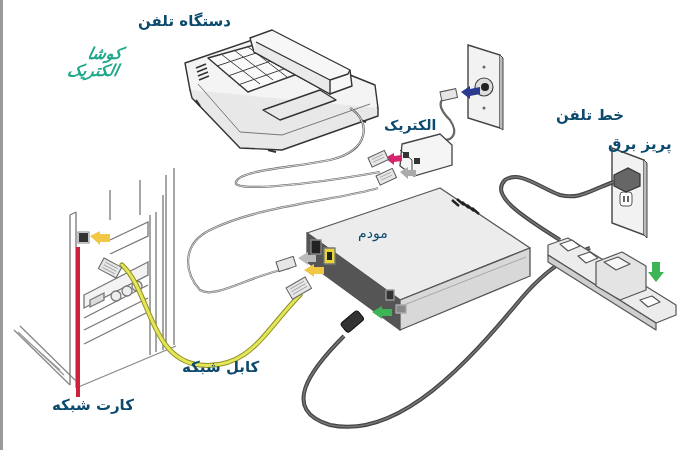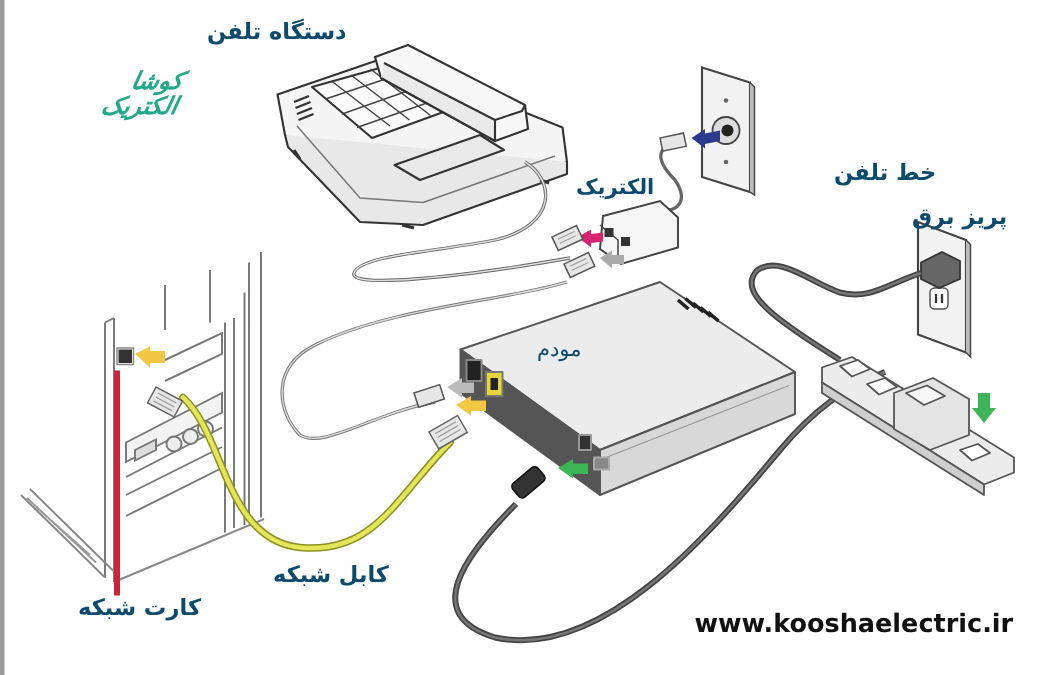--- a/index.html
+++ b/index.html
@@ -196,17 +196,16 @@
   <div class="logo" style="left:38px; top:46px; width:82px; font-size:16px;">
     <div>کوشا</div>
     <div>الکتریک</div>
   </div>
 
   <div class="label" style="left:138px; top:14px; font-size:15px;">دستگاه تلفن</div>
   <div class="label" style="left:516px; top:108px; font-size:15px;margin-left:40px;">خط تلفن</div>
   <div class="label" style="left:384px; top:118px; font-size:14px;">الکتریک</div>
   <div class="label" style="left:608px; top:137px; font-size:15px;text-align:right;">پریز برق</div>
   <div class="label" style="left:358px; top:226px; font-size:14px; font-weight:normal;">مودم</div>
-  <div class="label" style="left:182px; top:376px; font-size:15px;">کابل شبکه</div>
+  <div class="label" style="left:182px; top:360px; font-size:15px;">کابل شبکه</div>
   <div class="label" style="left:52px; top:398px; font-size:15px;">کارت شبکه</div>
 
-  <div class="website" style="left:463px; top:406px; font-size:17px;">www.kooshaelectric.ir</div>
 </div>
 
 </body></html>

